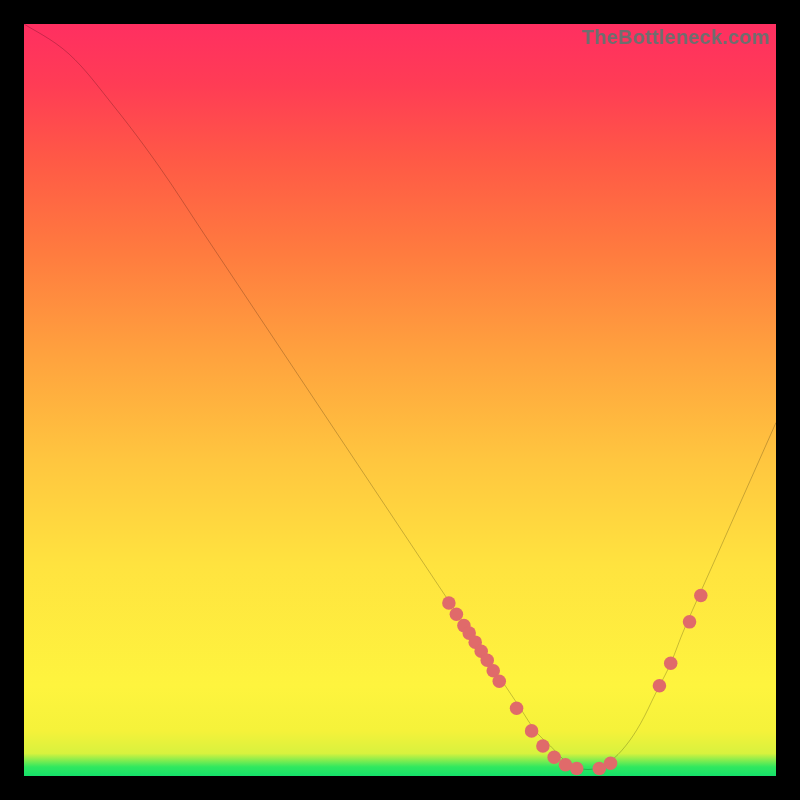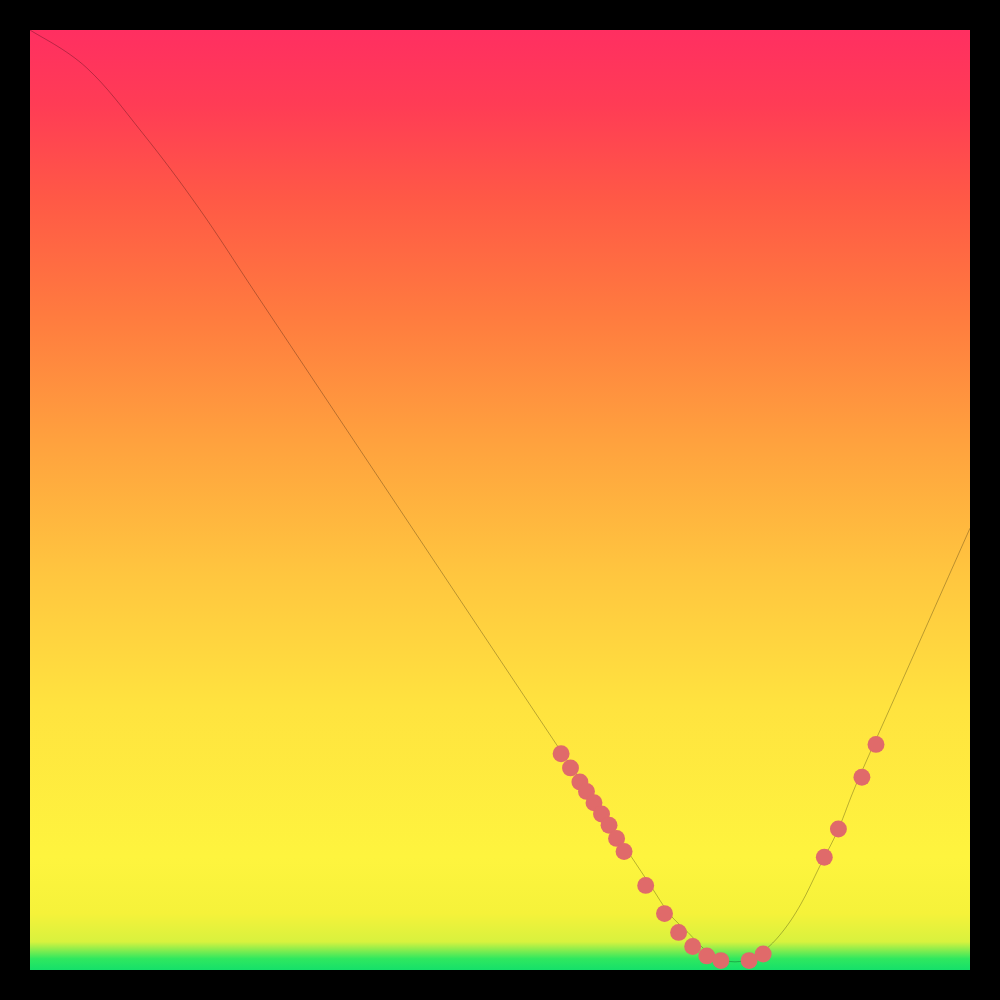--- a/index.html
+++ b/index.html
@@ -93,14 +93,15 @@
           <circle cx="73.5" cy="99" r="0.9" fill="#e06a6a"></circle>
           <circle cx="76.5" cy="99" r="0.9" fill="#e06a6a"></circle>
           <circle cx="78" cy="98.3" r="0.9" fill="#e06a6a"></circle>
           <circle cx="84.5" cy="88" r="0.9" fill="#e06a6a"></circle>
           <circle cx="86" cy="85" r="0.9" fill="#e06a6a"></circle>
           <circle cx="88.5" cy="79.5" r="0.9" fill="#e06a6a"></circle>
           <circle cx="90" cy="76" r="0.9" fill="#e06a6a"></circle>
         </g>
     </svg>
 
+    <div class="watermark">TheBottleneck.com</div>
   </div>
 </div>
 
 </body></html>

